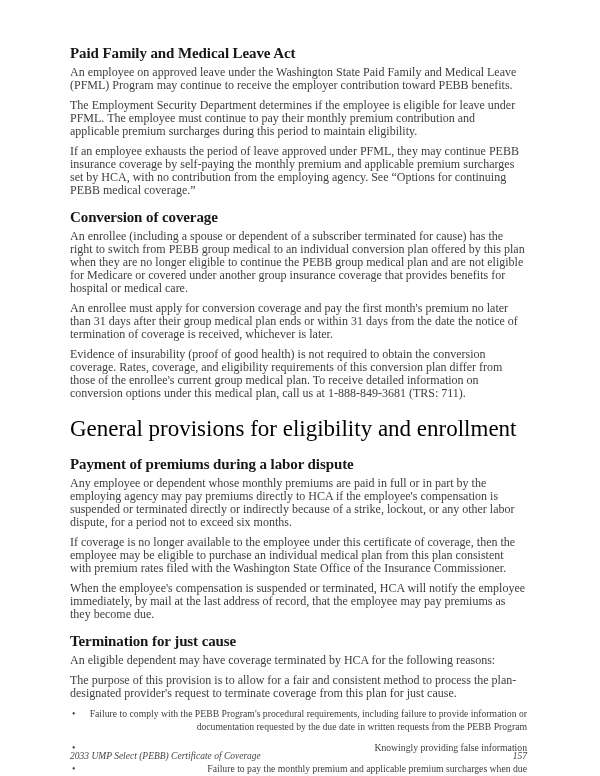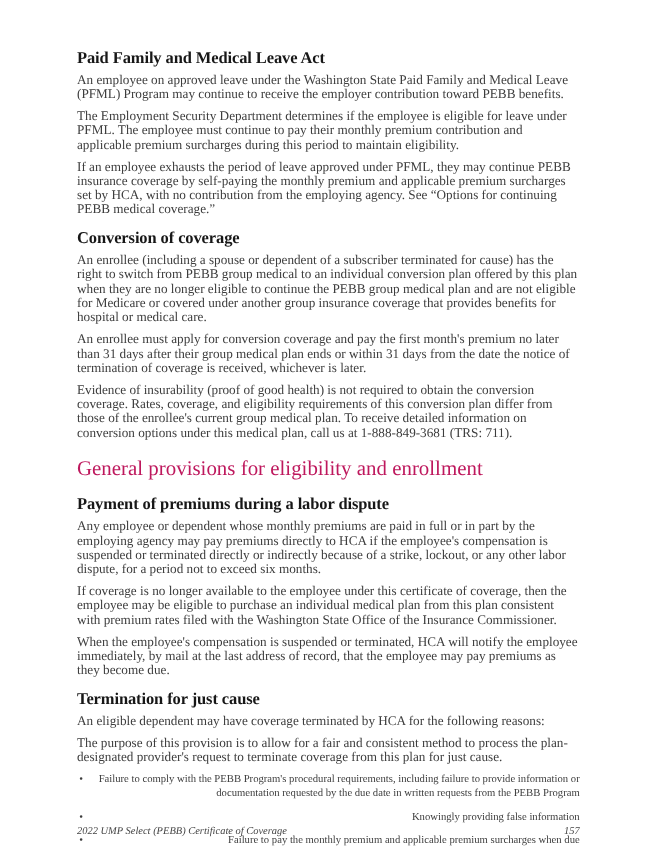--- a/index.html
+++ b/index.html
@@ -20,23 +20,23 @@
   .h2 {
     font-size: 15px;
     font-weight: 700;
     color: #171717;
     letter-spacing: -0.1px;
     margin: 11px 0 4px 0;
     line-height: 1.2;
   }
   .content .h2:first-child { margin-top: 0; }
   .h1 {
-    font-size: 19px;
+    font-size: 23px;
     font-weight: 400;
-    color: #be185d;
+    color: #000000;
     margin: 15px 0 6px 0;
     line-height: 1.25;
   }
   .para {
     font-size: 12px;
     line-height: 13px;
     color: #3d3d3d;
     margin-bottom: 7px;
   }
   .bullet-list {
@@ -102,16 +102,16 @@
     <ul class="bullet-list">
       <li class="bullet-item">Failure to comply with the PEBB Program's procedural requirements, including failure to provide information or documentation requested by the due date in written requests from the PEBB Program</li>
       <li class="bullet-item">Knowingly providing false information</li>
       <li class="bullet-item">Failure to pay the monthly premium and applicable premium surcharges when due</li>
       <li class="bullet-item">Misconduct. Examples of such termination include, but are not limited to the following:</li>
     </ul>
 
   </main>
 
   <footer class="footer">
-    <span>2022 UMP Select (PEBB) Certificate of Coverage</span>
+    <span>2033 UMP Select (PEBB) Certificate of Coverage</span>
     <span>157</span>
   </footer>
 </div>
 
 </body></html>

